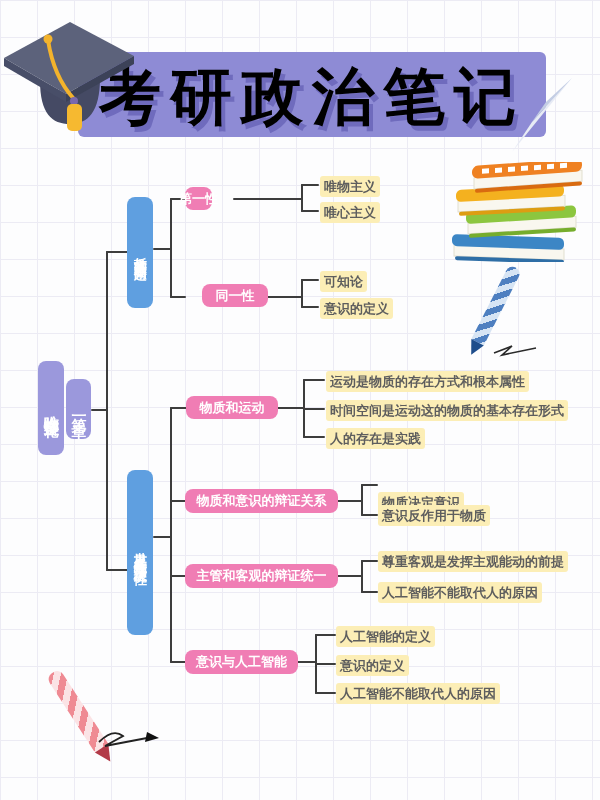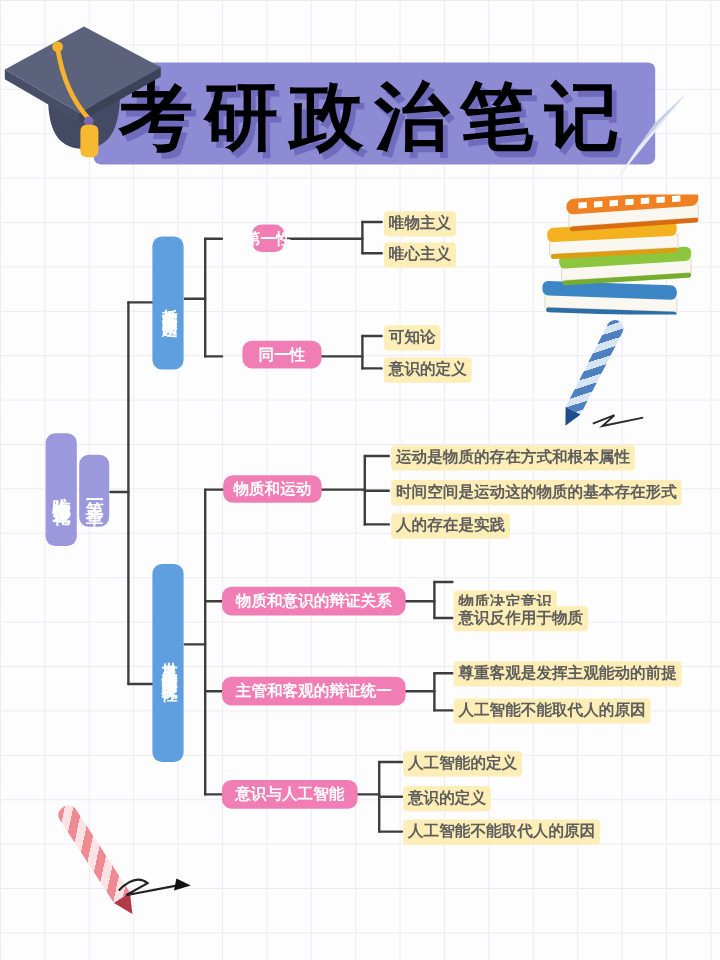--- a/index.html
+++ b/index.html
@@ -174,23 +174,23 @@
 <div class="line h abs" style="left:315px;top:634px;width:21px;"></div>
 <div class="line h abs" style="left:315px;top:663px;width:21px;"></div>
 <div class="line h abs" style="left:315px;top:692px;width:21px;"></div>
 
 <div class="abs node root-box vert" style="left:38px;top:361px;width:26px;height:94px;">唯物辩证轮</div>
 <div class="abs node root-box vert" style="left:66px;top:379px;width:25px;height:60px;">第一章</div>
 
 <div class="abs node branch-box vert" style="left:127px;top:197px;width:26px;height:111px;">哲学的基本问题</div>
 <div class="abs node branch-box vert" style="left:127px;top:470px;width:26px;height:165px;">世界多样性与物质统一性</div>
 
-<div class="abs node sub-box" style="left:185px;top:187px;width:27px;height:23px;margin-left:25px;">第一性</div>
+<div class="abs node sub-box" style="left:185px;top:187px;width:27px;height:23px;">第一性</div>
 <div class="abs node sub-box" style="left:202px;top:284px;width:66px;height:23px;">同一性</div>
-<div class="abs node sub-box" style="left:186px;top:396px;width:82px;height:23px;">物质和运动</div>
+<div class="abs node sub-box" style="left:186px;top:396px;width:92px;height:23px;">物质和运动</div>
 <div class="abs node sub-box" style="left:185px;top:489px;width:153px;height:24px;">物质和意识的辩证关系</div>
 <div class="abs node sub-box" style="left:185px;top:564px;width:153px;height:24px;">主管和客观的辩证统一</div>
 <div class="abs node sub-box" style="left:185px;top:650px;width:113px;height:24px;">意识与人工智能</div>
 
 <div class="abs leaf" style="left:320px;top:176px;">唯物主义</div>
 <div class="abs leaf" style="left:320px;top:202px;">唯心主义</div>
 <div class="abs leaf" style="left:320px;top:271px;">可知论</div>
 <div class="abs leaf" style="left:320px;top:298px;">意识的定义</div>
 
 <div class="abs leaf" style="left:326px;top:371px;">运动是物质的存在方式和根本属性</div>

